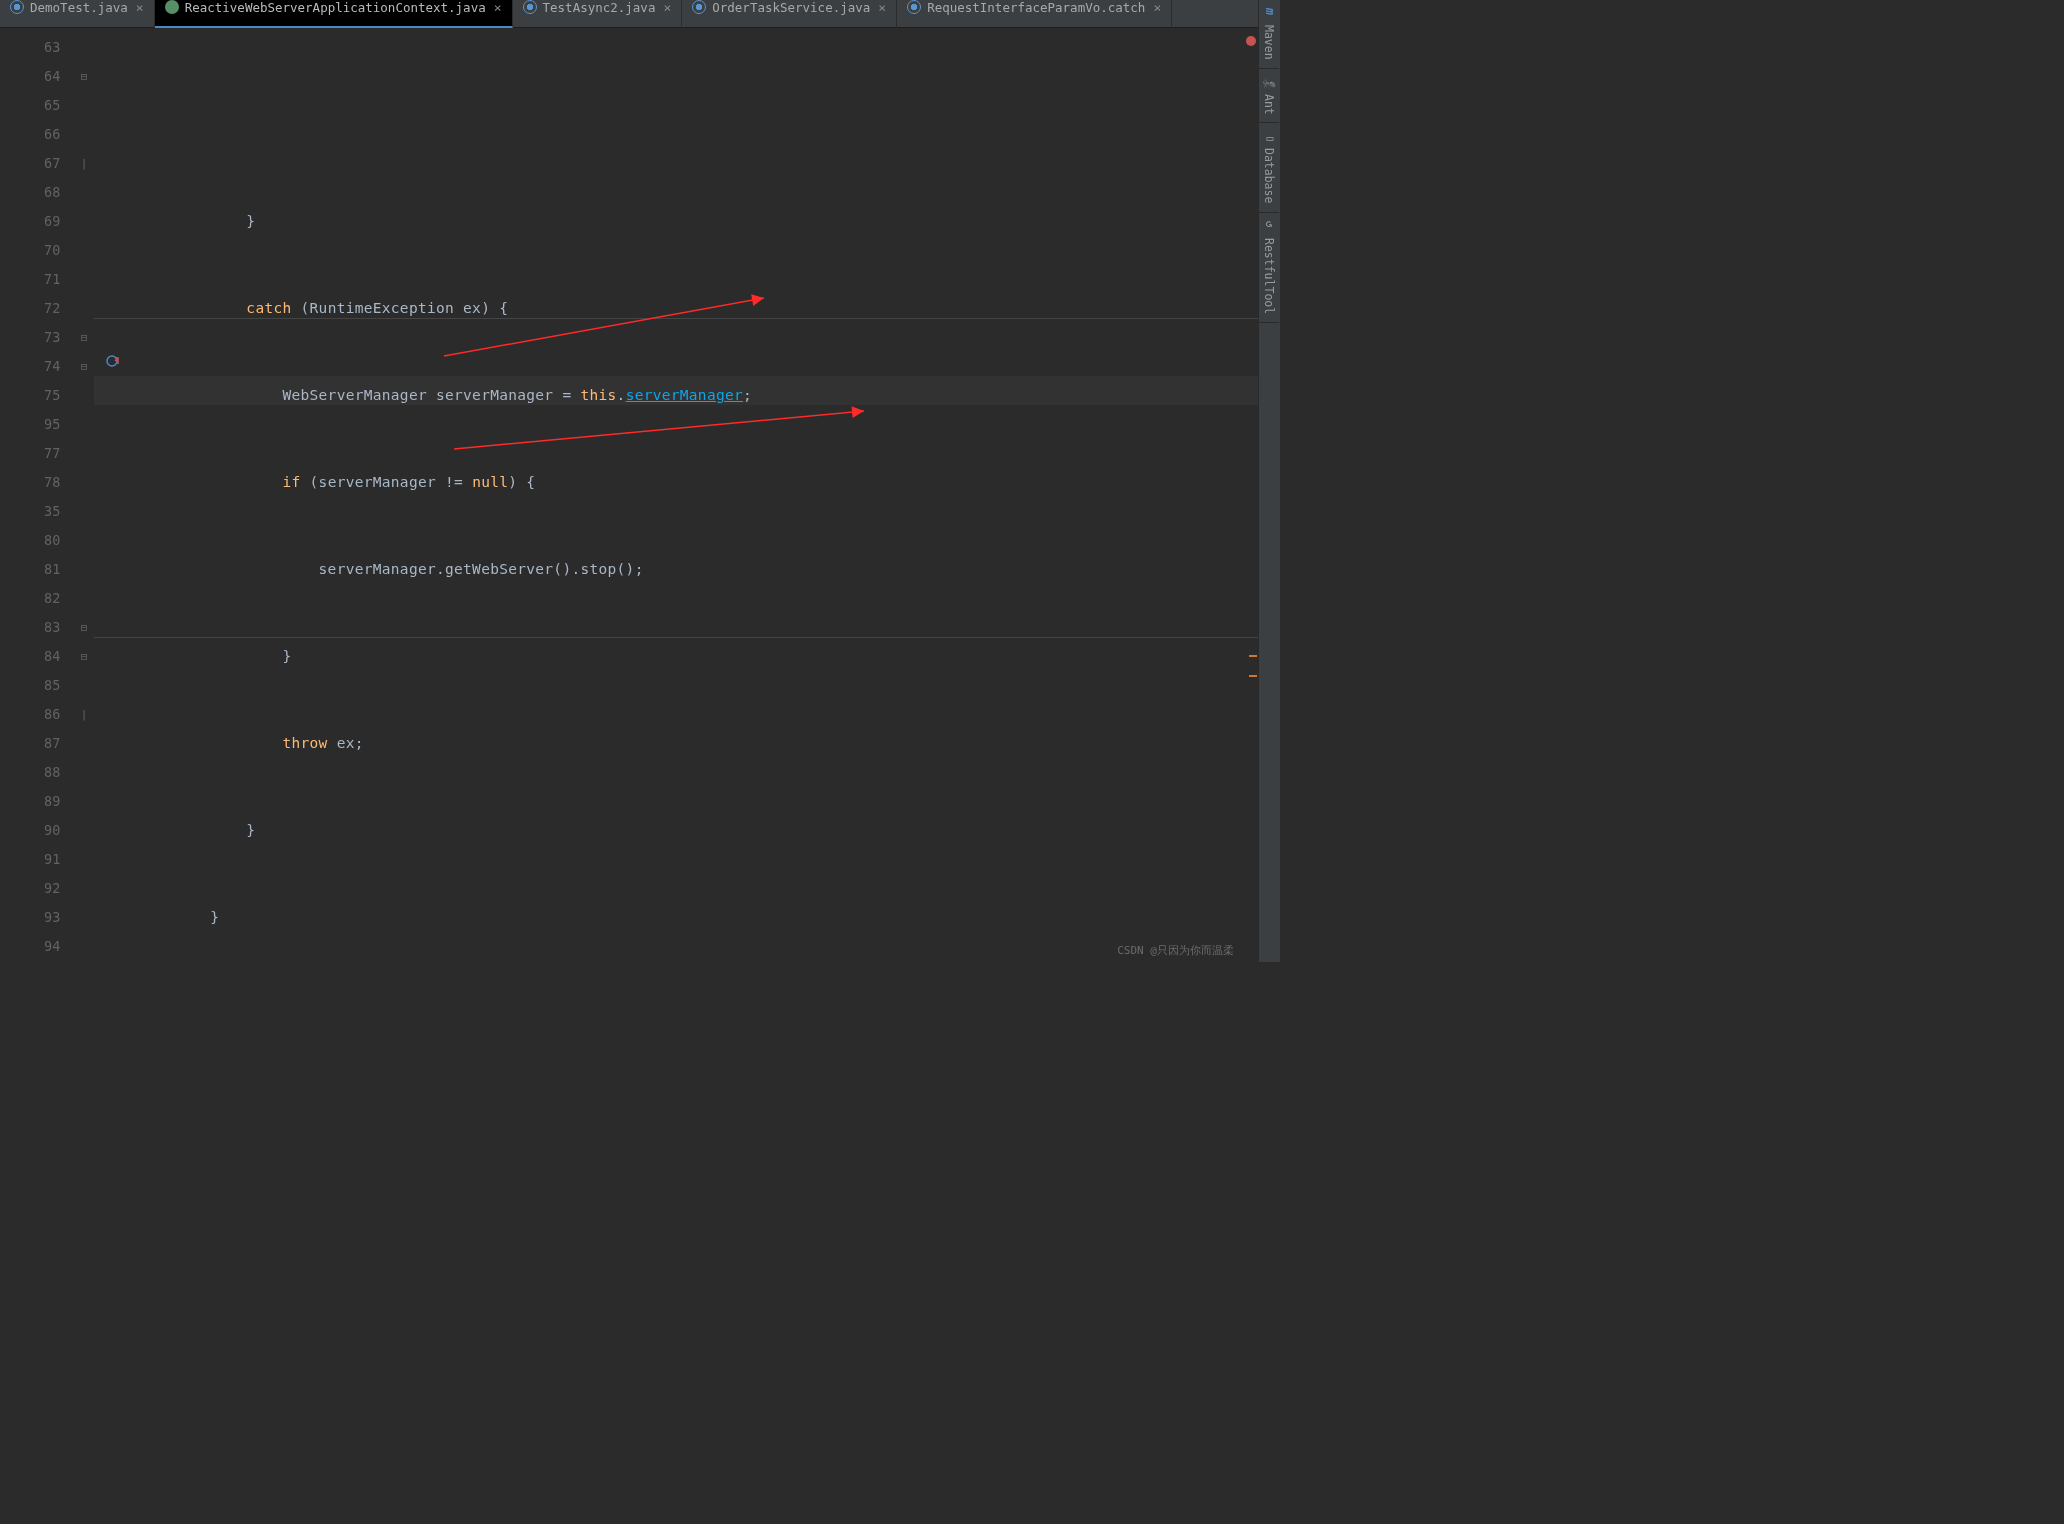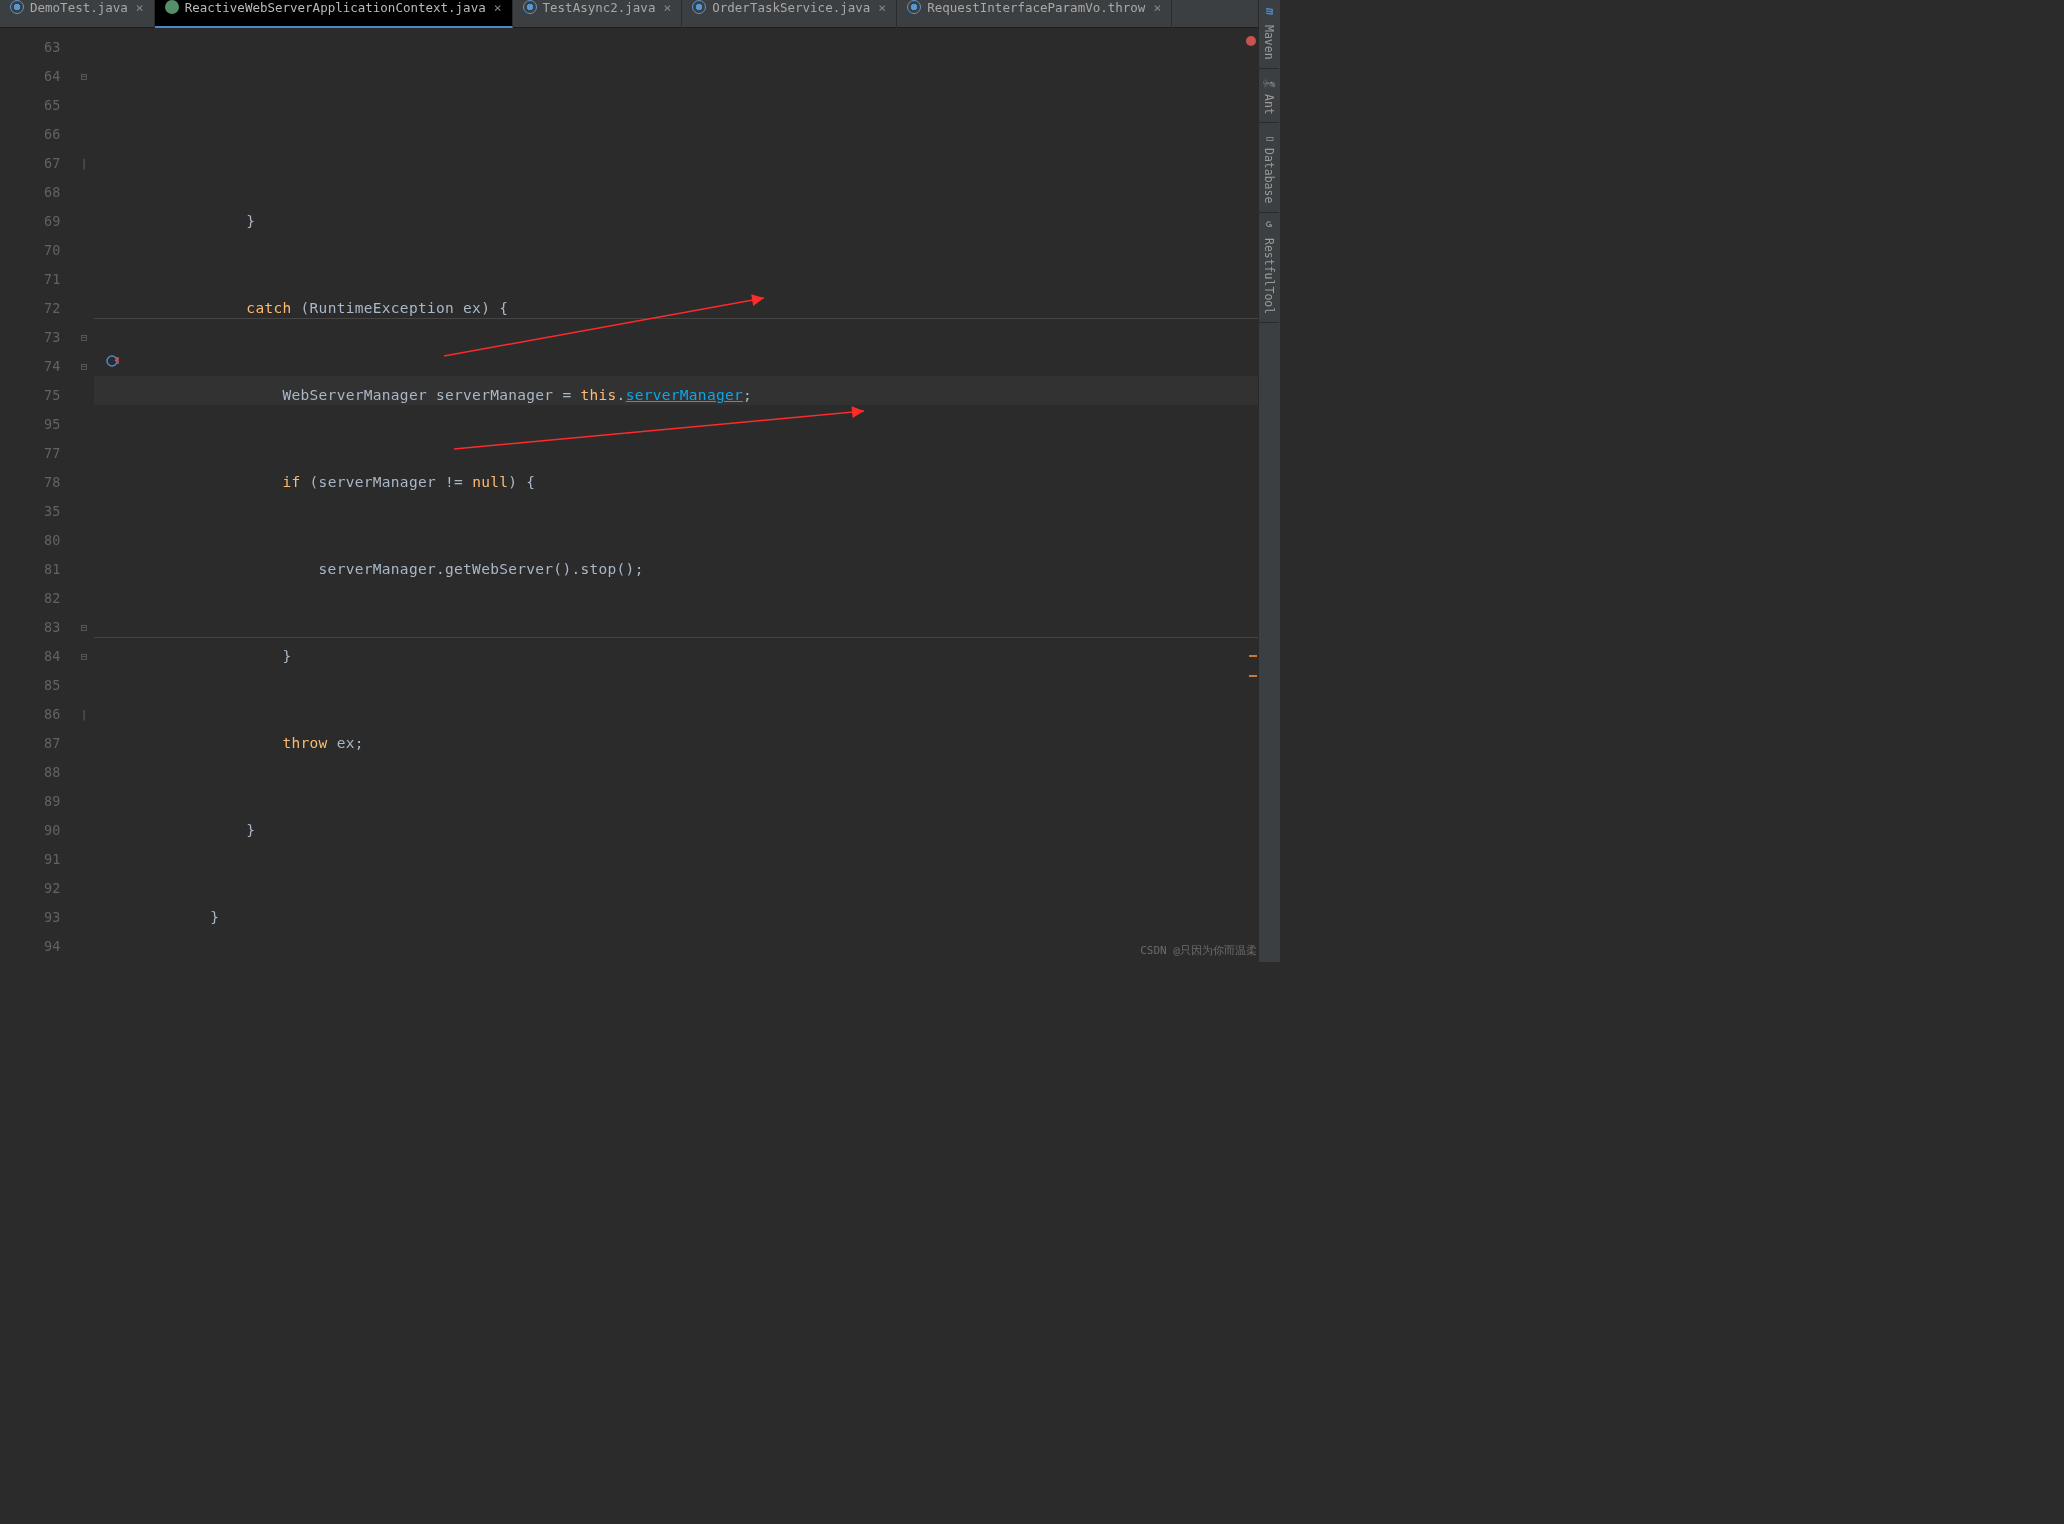--- a/index.html
+++ b/index.html
@@ -24,21 +24,21 @@
 .fld { color: #0ea5e9; text-decoration: underline; }
 .caret-line { background: #323232; position: absolute; left: 0; right: 0; height: 29px; z-index: -1; }
 .hsep { position: absolute; left: 0; right: 0; height: 1px; background: #444444; }
 .right-bar { position: absolute; right: 0; top: 0; width: 22px; height: 100%; background: #3c3f41; border-left: 1px solid #2a2a2a; }
 .right-bar .rlabel { writing-mode: vertical-lr; font-size: 11.5px; color: #9a9a9a; padding: 8px 3px; border-bottom: 1px solid #2a2a2a; cursor: pointer; display: flex; align-items: center; }
 .right-bar .ric { width: 12px; height: 12px; margin-bottom: 5px; display: inline-block; }
 .arrow { position: absolute; pointer-events: none; }
 .override-icon { position: absolute; left: 53px; width: 14px; height: 14px; }
 .err-dot { position: absolute; right: 24px; top: 36px; width: 10px; height: 10px; background: #c75450; border-radius: 50%; }
 .scroll-mark { position: absolute; right: 23px; width: 8px; height: 2px; }
-.watermark { position: absolute; bottom: 4px; right: 23px; font-size: 11px; color: #6b6b6b; }
+.watermark { position: absolute; bottom: 4px; right: 46px; font-size: 11px; color: #6b6b6b; }
 </style>
 </head>
 <body>
 
 <div class="tabs">
   <div class="tab">
       <span class="file-icon ic-java"></span>
       <span>DemoTest.java</span>
       <span class="close-x">×</span>
     </div>
@@ -52,21 +52,21 @@
       <span>TestAsync2.java</span>
       <span class="close-x">×</span>
     </div>
   <div class="tab">
       <span class="file-icon ic-java"></span>
       <span>OrderTaskService.java</span>
       <span class="close-x">×</span>
     </div>
   <div class="tab">
       <span class="file-icon ic-java"></span>
-      <span>RequestInterfaceParamVo.throw</span>
+      <span>RequestInterfaceParamVo.catch</span>
       <span class="close-x">×</span>
     </div>
 </div>
 
 <div class="editor">
   <div class="gutter" id="gutter">
       <div class="ln">63</div>
       <div class="ln">64</div>
       <div class="ln">65</div>
       <div class="ln">66</div>

